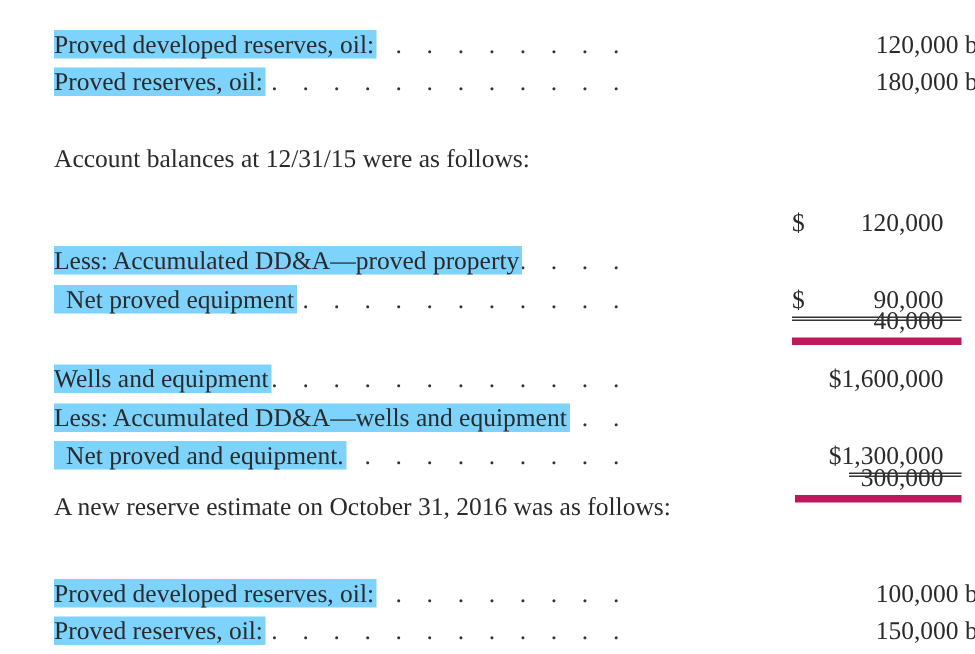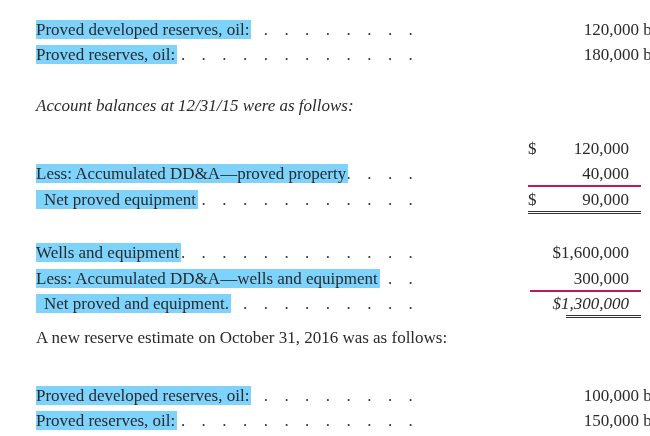--- a/index.html
+++ b/index.html
@@ -6,21 +6,21 @@
   body { width:650px; height:436px; position:relative; overflow:hidden;
          font-family:"Liberation Serif","DejaVu Serif",serif; color:#2a2a2a; font-size:17px; }
   .row { position:absolute; left:36px; height:22px; line-height:22px; white-space:nowrap; }
   .leader { position:absolute; top:0; left:0; width:384px; overflow:hidden; white-space:nowrap; letter-spacing:0; }
   .lead-text { background:#7dd3fc; padding-right:2px; position:relative; z-index:2; }
   .dots { position:absolute; left:0; top:0; z-index:1; letter-spacing:6.1px; color:#333; }
   .val-bbl { position:absolute; left:516px; width:113px; text-align:right; top:0; }
   .amt { position:absolute; left:492px; width:113px; top:0; height:22px; }
   .amt .cur { position:absolute; left:0; }
   .amt .num { position:absolute; right:12px; }
-  .single { border-bottom:2px solid #be185d; }
+  .single { border-bottom:5px solid #be185d;margin-top:40px; }
   .double { border-bottom:3px double #333; }
   .para { position:absolute; left:36px; line-height:22px; white-space:nowrap; }
   .indent { padding-left:8px; }
 </style>
 </head>
 <body>
 
 <div class="row" style="top:19px;">
   <div class="leader">
     <span class="dots">. . . . . . . . . . . . . . . . . . . . . . . . . . . . . . . . .</span>
@@ -29,21 +29,21 @@
   <span class="val-bbl">120,000 bbl</span>
 </div>
 <div class="row" style="top:44px;">
   <div class="leader">
     <span class="dots">. . . . . . . . . . . . . . . . . . . . . . . . . . . . . . . . .</span>
     <span class="lead-text">Proved reserves, oil:</span>
   </div>
   <span class="val-bbl">180,000 bbl</span>
 </div>
 
-<div class="para" style="top:95px;font-style:italic;">Account balances at 12/31/15 were as follows:</div>
+<div class="para" style="top:95px;">Account balances at 12/31/15 were as follows:</div>
 
 <div class="row" style="top:138px;">
   <div class="leader">
     <span class="dots">. . . . . . . . . . . . . . . . . . . . . . . . . . . . . . . . .</span>
   </div>
   <div class="amt">
     <span class="cur">$</span>
     <span class="num">120,000</span>
   </div>
 </div>
@@ -84,21 +84,21 @@
   </div>
   <div class="amt single" style="left:494px;width:111px;text-decoration:underline;">
     <span class="num">300,000</span>
   </div>
 </div>
 <div class="row" style="top:293px;">
   <div class="leader">
     <span class="dots">. . . . . . . . . . . . . . . . . . . . . . . . . . . . . . . . .</span>
     <span class="lead-text indent">Net proved and equipment.</span>
   </div>
-  <div class="amt double" style="left:530px;width:75px;font-style:italic;">
+  <div class="amt double" style="left:530px;width:75px;">
     <span class="num">$1,300,000</span>
   </div>
 </div>
 
 <div class="para" style="top:327px;">A new reserve estimate on October 31, 2016 was as follows:</div>
 
 <div class="row" style="top:385px;">
   <div class="leader">
     <span class="dots">. . . . . . . . . . . . . . . . . . . . . . . . . . . . . . . . .</span>
     <span class="lead-text">Proved developed reserves, oil:</span>

